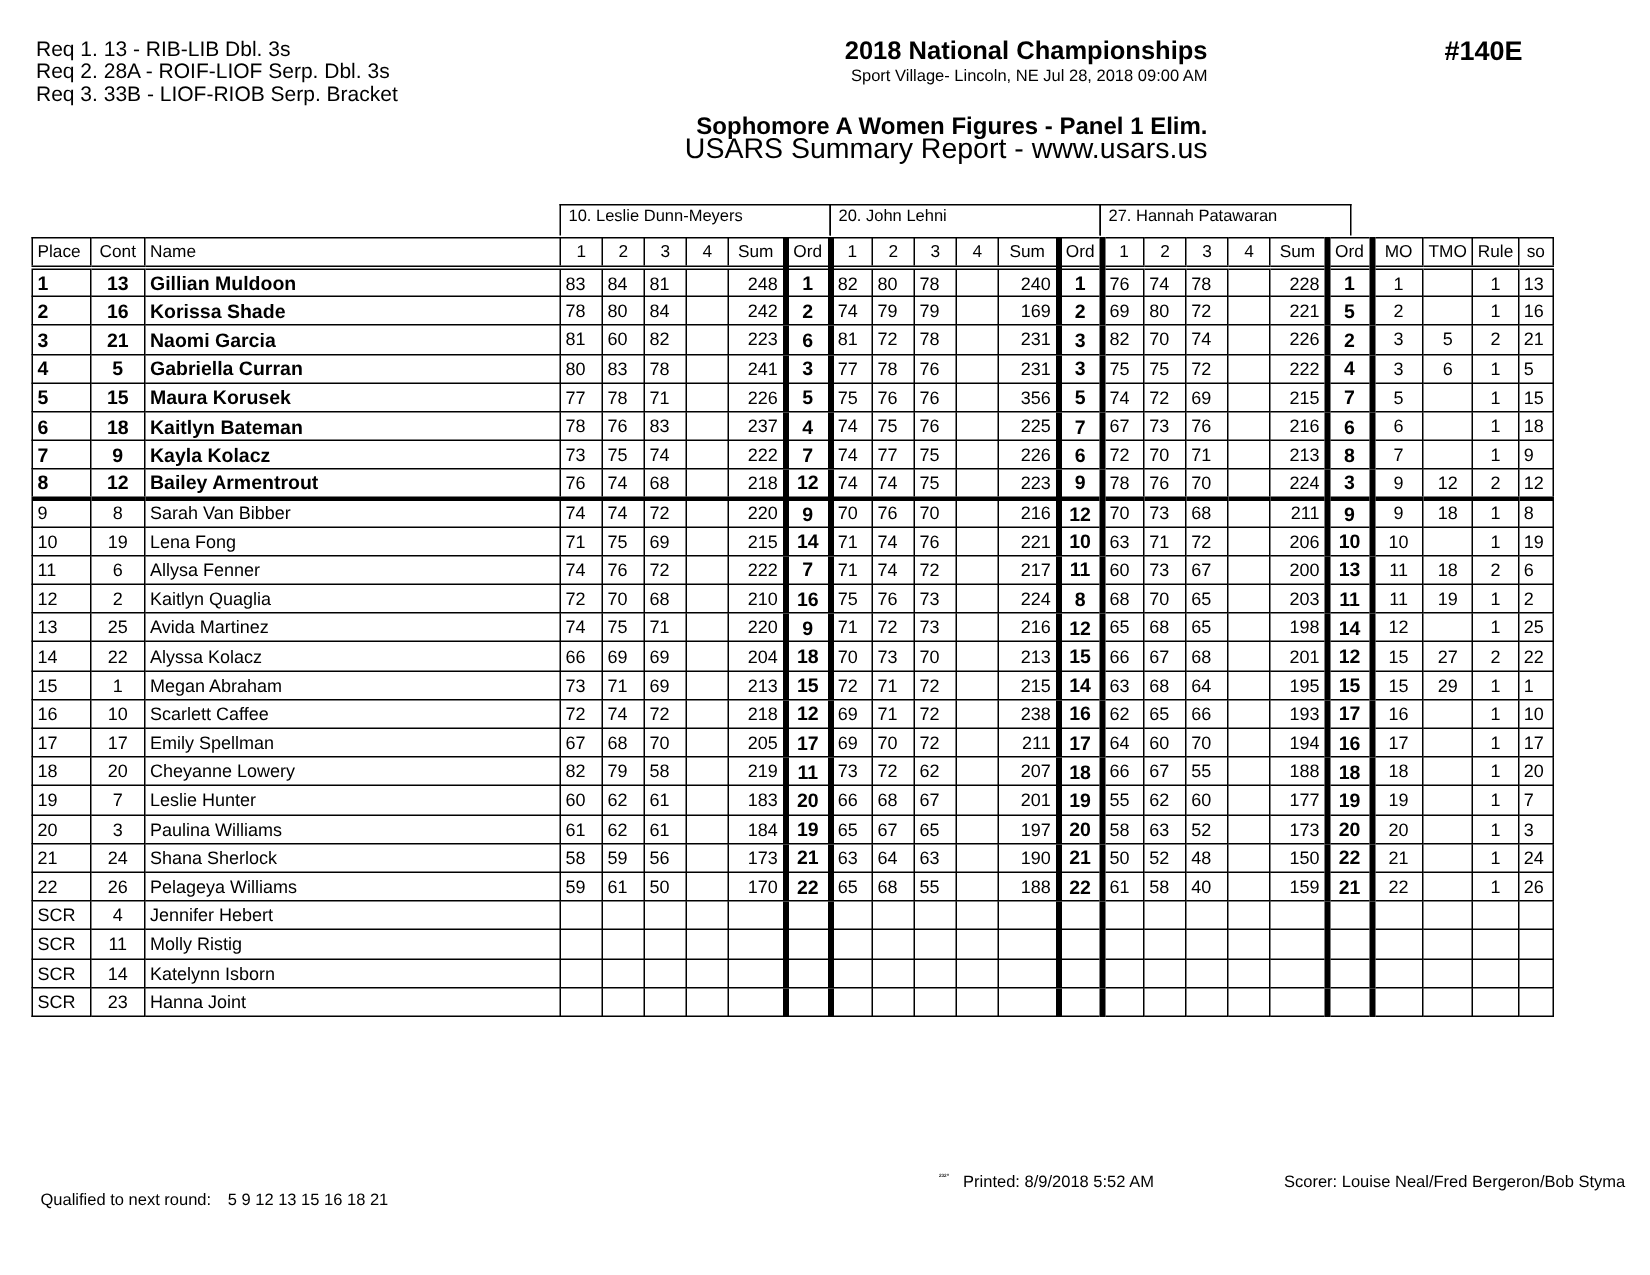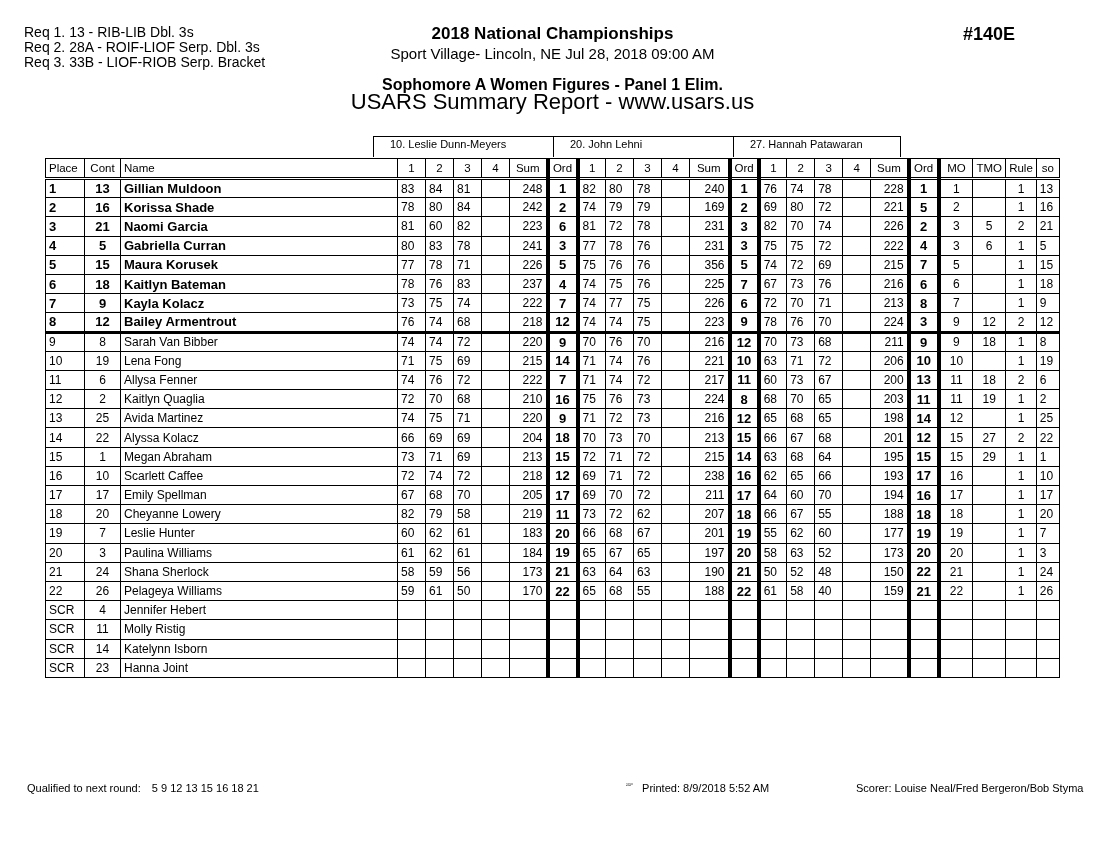--- a/index.html
+++ b/index.html
@@ -1,27 +1,27 @@
 <!DOCTYPE html>
 <html><head>
 <meta charset="utf-8">
 <style>
   html, body { margin:0; padding:0; background:#ffffff; }
   body { width:1100px; height:850px; position:relative; font-family:"Liberation Sans", sans-serif; color:#000; overflow:hidden; }
   .reqs { position:absolute; left:24px; top:25px; font-size:14px; line-height:15px; }
-  .hdr { position:absolute; left:300px; width:505px; text-align:center; }
+  .hdr { position:absolute; left:300px; width:505px; text-align:right; }
   .t1 { top:24px; font-size:17px; font-weight:bold; }
-  .t2 { top:45px; font-size:15px; }
+  .t2 { top:45px; font-size:11px; }
   .t3 { top:76px; font-size:16px; font-weight:bold; }
-  .t4 { top:89px; font-size:22px; }
+  .t4 { top:89px; font-size:19px; }
   .evno { position:absolute; left:963px; top:24px; font-size:18px; font-weight:bold; }
 
-  .judge-hdr { position:absolute; top:136px; height:21px; border:1px solid #000; border-bottom:none; font-size:11px; line-height:14px; padding-left:16px; box-sizing:border-box; }
+  .judge-hdr { position:absolute; top:136px; height:21px; border:1px solid #000; border-bottom:none; font-size:11px; line-height:14px; padding-left:5px; box-sizing:border-box; }
 
-  table.grid { position:absolute; left:21px; top:158px; border-collapse:collapse; table-layout:fixed; font-size:12px;margin-left:24px; }
+  table.grid { position:absolute; left:21px; top:158px; border-collapse:collapse; table-layout:fixed; font-size:12px; }
   table.grid td { border:1px solid #000; height:19.2px; padding:0 3px; white-space:nowrap; overflow:hidden; box-sizing:border-box; }
   table.grid tr.head td { font-size:11.5px; border-bottom:3px double #000; height:20px; }
   table.grid td.c { text-align:center; }
   table.grid td.r { text-align:right; }
   table.grid td.l { text-align:left; }
   table.grid td.ord { font-weight:bold; text-align:center; font-size:13px; border-left:4px solid #000; border-right:4px solid #000; }
   table.grid td.sumcol { text-align:right; }
   tr.bold td.l1, tr.bold td.nm, tr.bold td.cont { font-weight:bold; font-size:13px; }
   tr.cut td { border-bottom:3px solid #000; }
 
@@ -801,21 +801,21 @@
         <td class="r sumcol"></td>
         <td class="ord"></td>
         <td class="c"></td>
         <td class="c"></td>
         <td class="c"></td>
         <td class="l"></td>
       </tr>
     </tbody>
 </table>
 
-<div class="footer" style="left:27px;">
+<div class="footer" style="left:27px;margin-top:12px;">
   <span>Qualified to next round:</span>
   <span style="margin-left:8px;">5 9 12 13 15 16 18 21</span>
 </div>
 <div class="footer" style="left:626px;">
   <span class="mark">²³²°</span>
   <span>Printed:  8/9/2018  5:52 AM</span>
 </div>
 <div class="footer" style="left:856px;">Scorer:   Louise Neal/Fred Bergeron/Bob Styma</div>
 
 </body></html>

